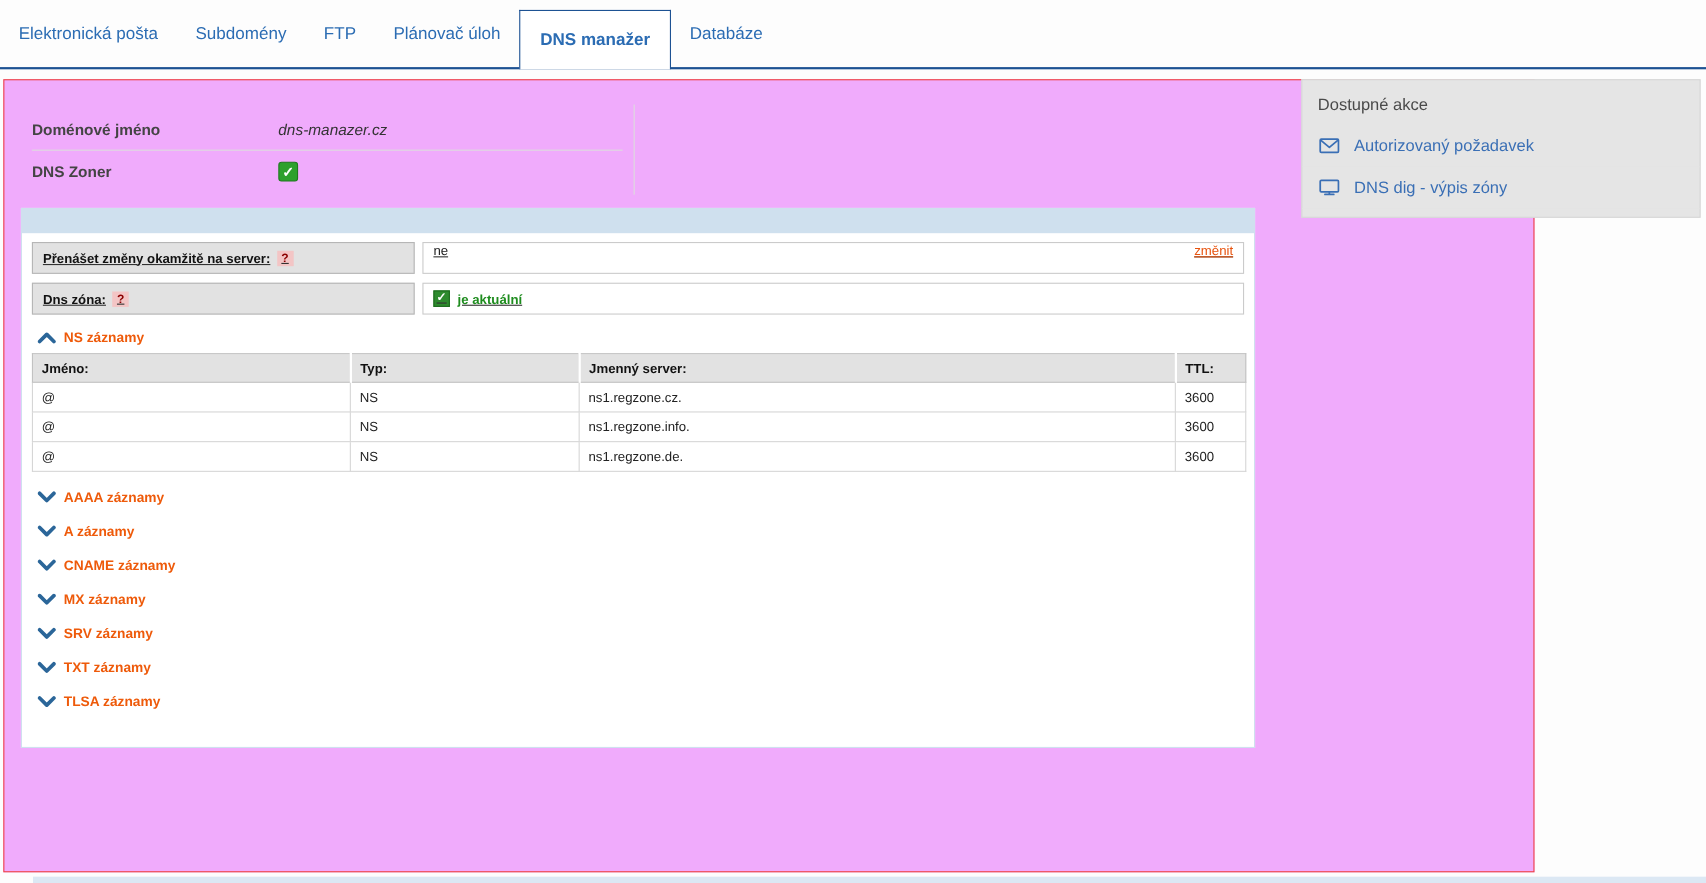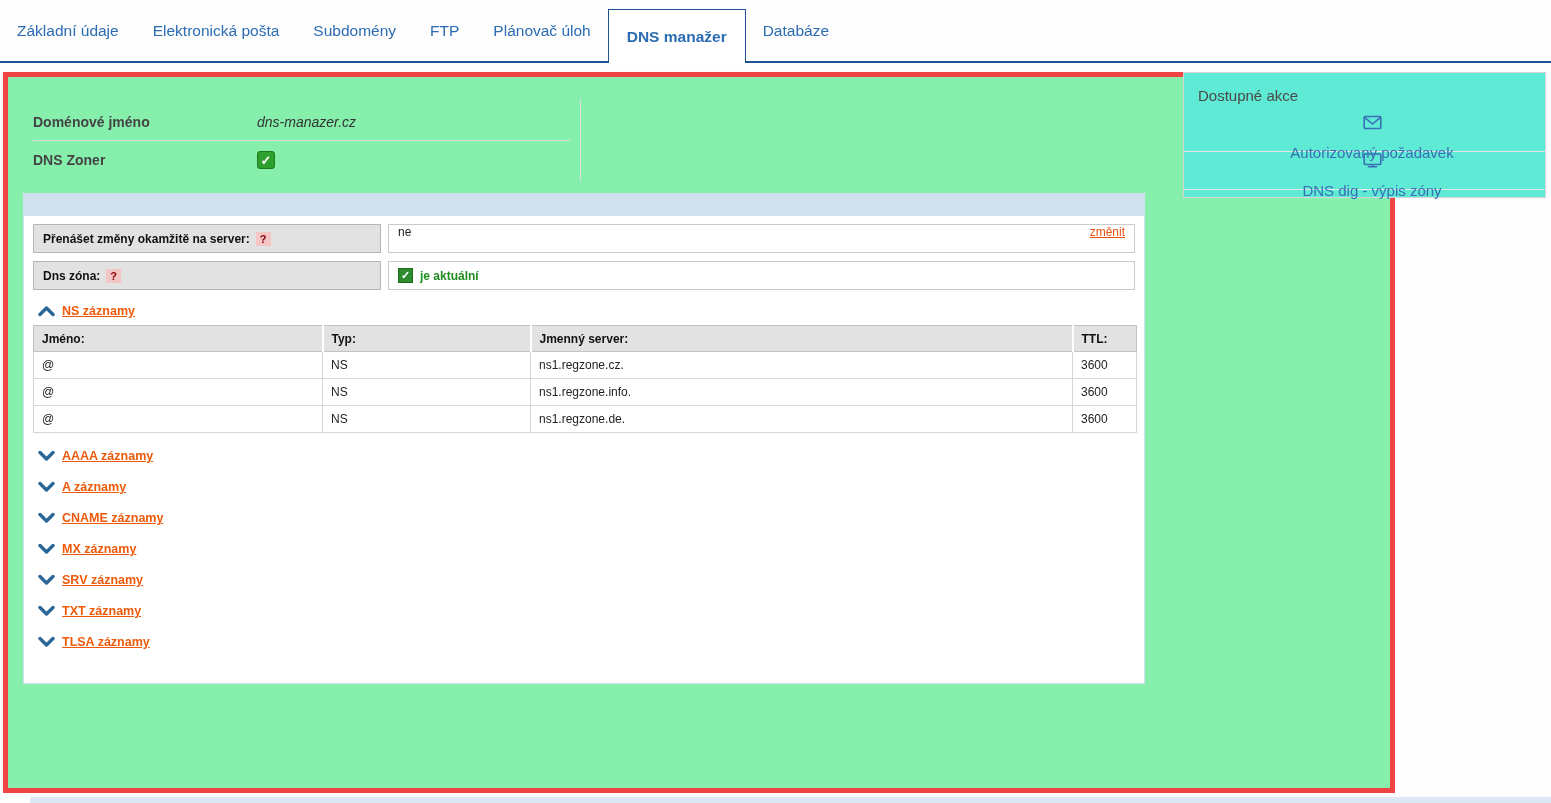--- a/index.html
+++ b/index.html
@@ -36,22 +36,22 @@
     margin-bottom:-2px;
     font-weight:bold;
     z-index:2;
     padding:0 18px;
   }
 
   
   .card {
     position:absolute; left:3px; top:72px;
     width:1392px; height:721px;
-    background:#86efac;
-    border:5px solid #ef4444;
+    background:#f0abfc;
+    border:1px solid #ef4444;
   }
   .card-header { position:relative; padding:26px 0 0 25px; }
   .hdr-divider {
     position:absolute; left:572px; top:22px; width:1px; height:82px;
     background:#ddd;
   }
   .hdr-rows { width:537px; }
   .hdr-row { display:flex; align-items:center; height:38px; }
   .hdr-row.first { border-bottom:1px solid #ddd; }
   .hdr-label { flex:0 0 224px; font-weight:bold; font-size:14px; color:#444; }
@@ -68,21 +68,21 @@
   
   .dns-panel {
     position:absolute; left:15px; top:116px;
     width:1122px; height:491px;
     border:1px solid #cfe0ee;
     background:#fff;
     font-size:12px;
   }
   .dns-panel-topbar { height:22px; background:#cfe0ee; }
 
-  .setting-row { display:flex; margin:8px 9px 0 9px; height:29px; }
+  .setting-row { display:flex; margin:8px 9px 0 9px; height:29px;text-decoration:underline; }
   .setting-label {
     flex:0 0 348px;
     background:#e2e2e2;
     border:1px solid #b6b6b6;
     display:flex; align-items:center;
     padding-left:9px;
     font-weight:bold; color:#111;
     margin-right:7px;
   }
   .setting-value {
@@ -111,21 +111,21 @@
     display:flex; align-items:center; justify-content:center;
     line-height:1;
   }
 
   .section-row { display:flex; align-items:center; margin:15px 9px 0 14px; height:16px; }
   .section-row.ns { margin-top:13px; }
   .chev { width:17px; height:12px; display:block; }
   .section-link {
     margin-left:7px;
     color:#ee5a0a; font-weight:bold;
-    text-decoration:underline; cursor:pointer;
+    cursor:pointer;
     font-size:12.5px;
   }
 
   table.ns-table {
     border-collapse:collapse;
     margin:6px 9px 0 9px;
     width:1103px;
     table-layout:fixed;
     font-size:12px;
   }
@@ -148,50 +148,48 @@
   }
   .col-name { width:289px; }
   .col-type { width:208px; }
   .col-server { width:542px; }
   .col-ttl { width:64px; }
 
   
   .actions-panel {
     position:absolute; left:1183px; top:72px;
     width:363px; height:126px;
-    background:#5eead4;
+    background:#e5e5e5;
     border:1px solid #d6d6d6;
   }
   .actions-title {
     padding:14px 14px 10px 14px;
     font-size:15px; color:#4a4a4a;
   }
   .action-item {
     display:flex; align-items:center; gap:13px;
     height:37px;
     padding-left:15px;
     color:#3a6fb5; font-size:15px;
     cursor:pointer;
-    flex-direction:column;
   }
   .action-sep { height:1px; background:#e4e4e4; margin:0; }
   .action-icon { width:19px; height:17px; display:block; flex:0 0 auto; }
 
   
   .bottom-strip {
     position:absolute; left:30px; top:797px;
     width:1521px; height:6px;
     background:#dce8f4;
   }
 </style>
 </head>
 <body>
 
 <div class="tabbar">
-  <div class="tab">Základní údaje</div>
   <div class="tab">Elektronická pošta</div>
   <div class="tab">Subdomény</div>
   <div class="tab">FTP</div>
   <div class="tab">Plánovač úloh</div>
   <div class="tab active">DNS manažer</div>
   <div class="tab">Databáze</div>
 </div>
 
 <div class="card">
 

